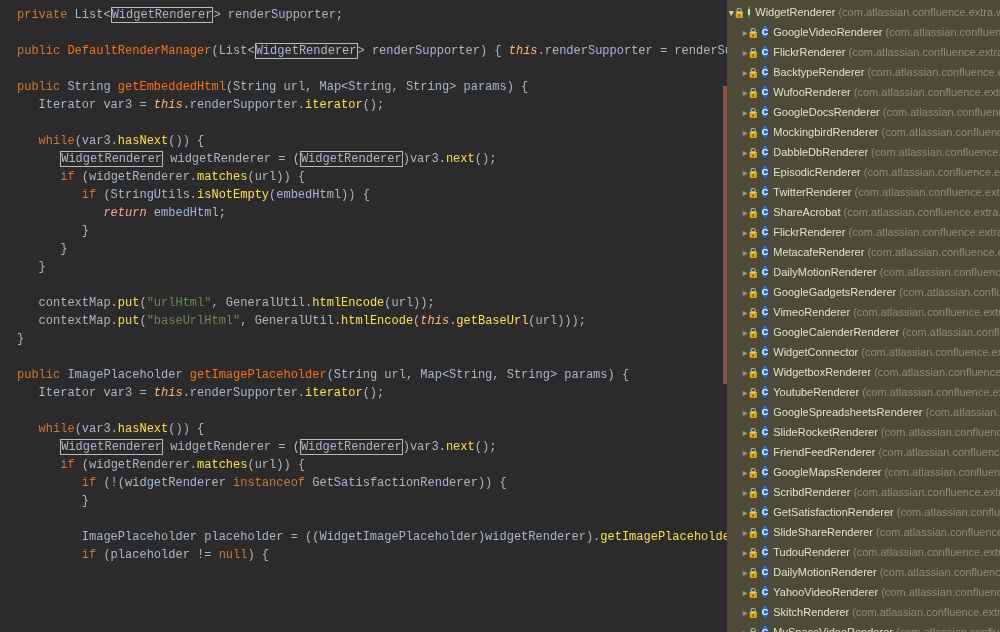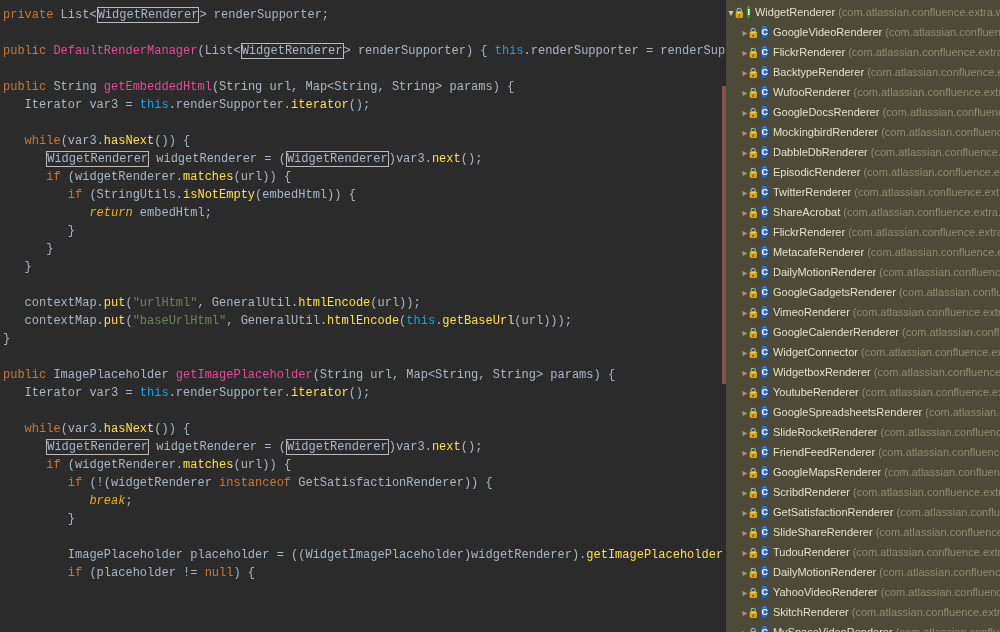--- a/index.html
+++ b/index.html
@@ -9,32 +9,32 @@
     background: #2b2b2b;
     color: #a9b7c6;
     width: 1000px;
     height: 632px;
     overflow: hidden;
     display: flex;
   }
   .editor {
     width: 791px;
     height: 100%;
-    padding: 6px 0 0 3px;
+    padding: 6px 0 0 17px;
     line-height: 18px;
     position: relative;
     overflow: hidden;
   }
   .code-line { white-space: pre; }
   .kw   { color: #cc7832; font-style: normal; }
-  .kwi  { color: #eab308; font-style: italic; text-align: right; }
+  .kwi  { color: #fca5a5; font-style: italic; text-align: right; }
   .str  { color: #6a8759; }
-  .this { color: #0ea5e9; }
+  .this { color: #fdba74; font-style: italic; }
   .method { color: #fde047; }
-  .funcdecl { color: #ec4899; }
+  .funcdecl { color: #f97316; }
   .hl   { border: 1px solid #bbbbbb; padding: 0 0px; border-radius: 0; }
   .stripe {
     position:absolute; right:0; top:86px; width:4px; height:298px;
     background:#9e5b4f; opacity:.8;
   }
   .sidebar {
     width: 298px;
     height: 100%;
     background: #4d4b37;
     overflow: hidden;
@@ -120,21 +120,20 @@
   <div class="code-line"> </div>
 
   <div class="code-line"><span>   </span><span class="kw">while</span><span>(var3.</span><span class="method">hasNext</span><span>()) {</span></div>
 
   <div class="code-line"><span>      </span><span class="hl">WidgetRenderer</span><span> widgetRenderer = (</span><span class="hl">WidgetRenderer</span><span>)var3.</span><span class="method">next</span><span>();</span></div>
 
   <div class="code-line"><span>      </span><span class="kw">if </span><span>(widgetRenderer.</span><span class="method">matches</span><span>(url)) {</span></div>
 
   <div class="code-line"><span>         </span><span class="kw">if </span><span>(!(widgetRenderer </span><span class="kw">instanceof </span><span>GetSatisfactionRenderer)) {</span></div>
 
-  <div class="code-line"><span>            </span><span class="kwi">break</span><span>;</span></div>
 
   <div class="code-line"><span>         }</span></div>
   <div class="code-line"> </div>
 
   <div class="code-line"><span>         ImagePlaceholder placeholder = ((WidgetImagePlaceholder)widgetRenderer).</span><span class="method">getImagePlaceholder</span></div>
 
   <div class="code-line"><span>         </span><span class="kw">if </span><span>(placeholder != </span><span class="kw">null</span><span>) {</span></div>
 </div>
 
 <div class="sidebar">

